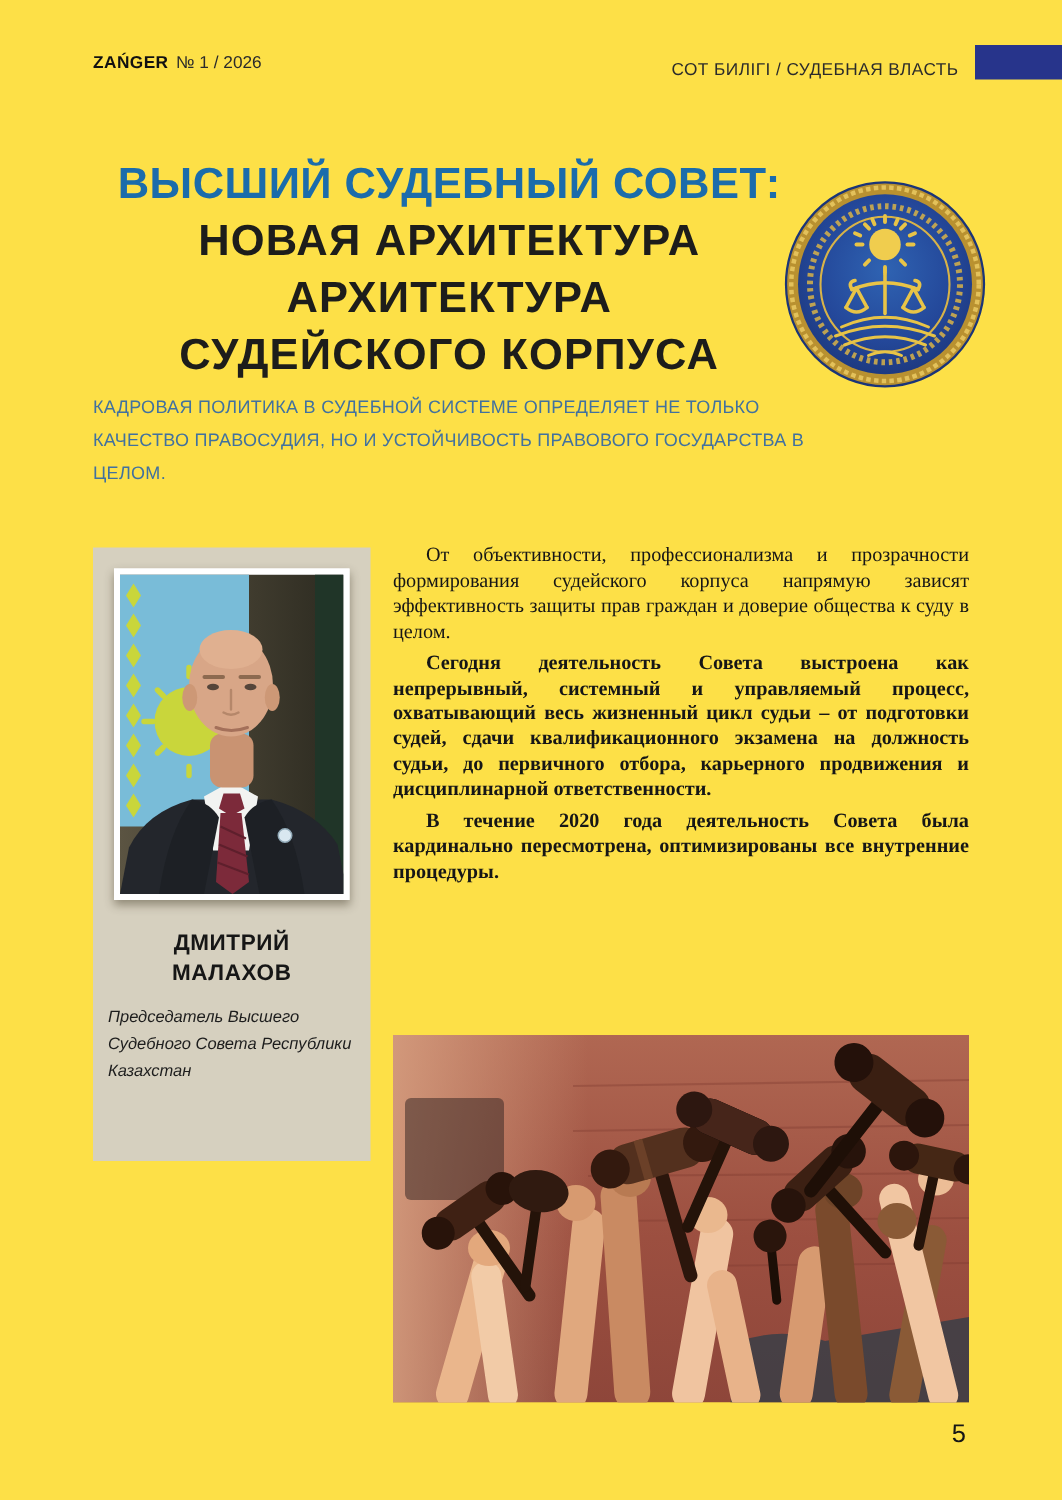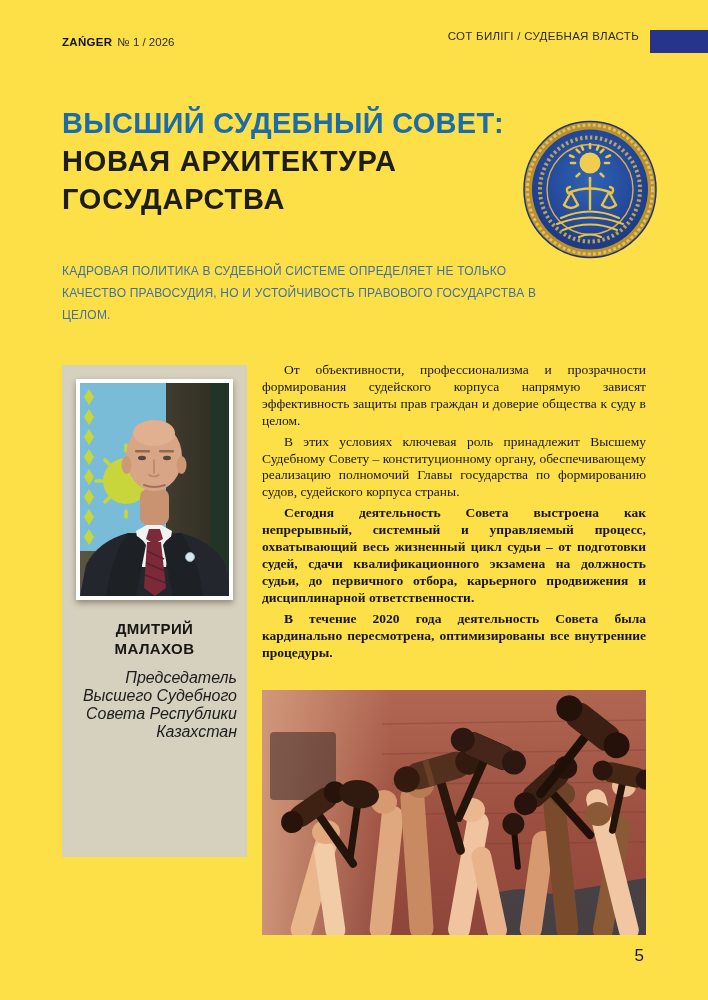--- a/index.html
+++ b/index.html
@@ -9,51 +9,51 @@
     background:#fde047; overflow:hidden;
     font-family:"Liberation Sans", sans-serif; color:#1b1b1b;
   }
   
   .header {
     position:absolute; top:30px; left:62px; right:0; height:23px;
     display:flex; align-items:center; font-size:11.5px; color:#2b2b2b;
   }
   .journal-name { font-weight:bold; letter-spacing:.3px; color:#111; }
   .issue-number { margin-left:5px; }
-  .header-right { margin-left:auto; display:flex; align-items:flex-start; }
+  .header-right { margin-left:auto; display:flex; align-items:flex-end; }
   .section-label { letter-spacing:.3px; }
   .section-color-block { width:58px; height:23px; background:#27348b; margin-left:11px; }
   
-  .title-block { position:absolute; left:62px; top:104px; width:475px; }
+  .title-block { position:absolute; left:62px; top:104px; width:475px;text-align:center; }
   .title-line { font-size:29px; line-height:38px; letter-spacing:.8px; font-weight:700; color:#1d1d1b; }
   .title-line.accent { color:#1b6cab; font-weight:bold; letter-spacing:.3px; }
   
   .emblem { position:absolute; left:521px; top:119px; width:138px; height:141px; }
   
   .lede {
     position:absolute; left:62px; top:260px; width:508px;
     font-size:12px; line-height:22px; color:#41719f; letter-spacing:.2px;
   }
   
   .author-panel {
-    position:absolute; left:62px; top:365px; width:185px; height:492px;
+    position:absolute; left:62px; top:365px; width:185px; height:409px;
     background:#d6d0bf;
   }
   .photo-frame {
     margin:14px auto 0; width:157px; height:221px; background:#fff;
     border:4px solid #fff; box-shadow:0 3px 6px rgba(60,50,30,.45);
   }
   .photo-frame svg { display:block; }
   .author-name {
     margin-top:19px; padding:0 16px; text-align:center;
     font-weight:bold; font-size:15px; line-height:20px; letter-spacing:.4px; color:#161616;
   }
   .author-role {
-    margin-top:10px; padding:0 10px; text-align:right;
-    font-style:italic; font-size:16px; line-height:18px; color:#1d1d1d;
+    margin-top:10px; padding:0 10px; text-align:left;
+    font-style:italic; font-size:11px; line-height:18px; color:#1d1d1d;
   }
   
   .article {
     position:absolute; left:262px; top:362px; width:384px;
     font-size:13.5px; line-height:16.9px; text-align:justify; color:#161616;
   }
   .article p { margin:0 0 4px; text-indent:22px;font-family:Liberation Serif, serif; }
   .article p.bold { font-weight:bold; }
   
   .gavels-photo { position:absolute; left:262px; top:690px; width:384px; height:245px; }
@@ -74,21 +74,22 @@
     <span class="issue-number">№ 1 / 2026</span>
     <span class="header-right">
       <span class="section-label">СОТ БИЛІГІ / СУДЕБНАЯ ВЛАСТЬ</span>
       <span class="section-color-block"></span>
     </span>
   </div>
 
   <div class="title-block">
     <div class="title-line accent">ВЫСШИЙ СУДЕБНЫЙ СОВЕТ:</div>
     <div class="title-line">НОВАЯ АРХИТЕКТУРА</div>
-    <div class="title-line">ГОСУДАРСТВА</div>
+    <div class="title-line">АРХИТЕКТУРА</div>
+    <div class="title-line">СУДЕЙСКОГО КОРПУСА</div>
   </div>
 
   <div class="emblem">
     <svg viewBox="0 0 138 141" width="138" height="141">
       <defs>
         <radialGradient id="sealBlue" cx="50%" cy="42%" r="65%">
           <stop offset="0%" stop-color="#2f63b2"></stop>
           <stop offset="60%" stop-color="#24489a"></stop>
           <stop offset="100%" stop-color="#1b3578"></stop>
         </radialGradient>
@@ -199,21 +200,20 @@
         <path d="M74,77 L74,90 M69,92 Q74,95 79,92" stroke="#b5876a" stroke-width="1.6" fill="none" stroke-linecap="round"></path>
         <path d="M64,102 Q74,106 85,102" stroke="#a4705a" stroke-width="2" fill="none" stroke-linecap="round"></path>
       </svg>
     </div>
     <div class="author-name">ДМИТРИЙ МАЛАХОВ</div>
     <div class="author-role">Председатель Высшего Судебного Совета Республики Казахстан</div>
   </div>
 
   <div class="article">
     <p>От объективности, профессионализма и прозрачности формирования судейского корпуса напрямую зависят эффективность защиты прав граждан и доверие общества к суду в целом.</p>
-    <p>В этих условиях ключевая роль принадлежит Высшему Судебному Совету – конституционному органу, обеспечивающему реализацию полномочий Главы государства по формированию судов, судейского корпуса страны.</p>
     <p class="bold">Сегодня деятельность Совета выстроена как непрерывный, системный и управляемый процесс, охватывающий весь жизненный цикл судьи – от подготовки судей, сдачи квалификационного экзамена на должность судьи, до первичного отбора, карьерного продвижения и дисциплинарной ответственности.</p>
     <p class="bold">В течение 2020 года деятельность Совета была кардинально пересмотрена, оптимизированы все внутренние процедуры.</p>
   </div>
 
   <div class="gavels-photo">
     <svg viewBox="0 0 384 245" width="384" height="245">
       <defs>
         <linearGradient id="brick" x1="0" y1="0" x2="0" y2="1">
           <stop offset="0%" stop-color="#b06752"></stop>
           <stop offset="55%" stop-color="#9c4f40"></stop>

